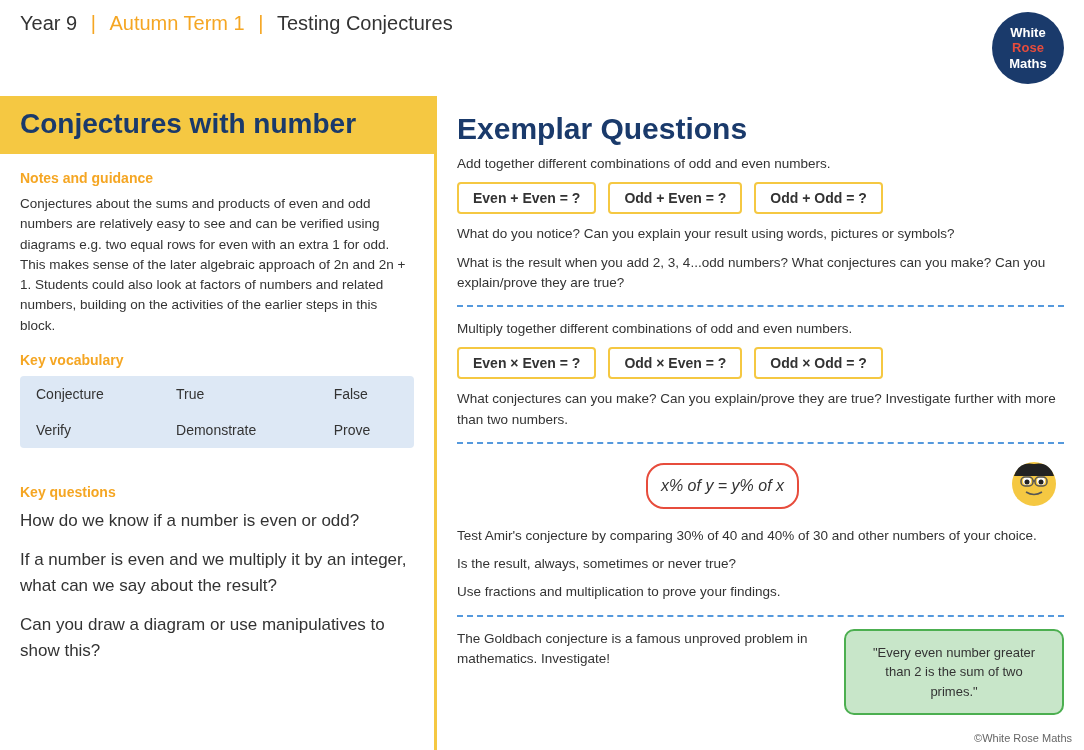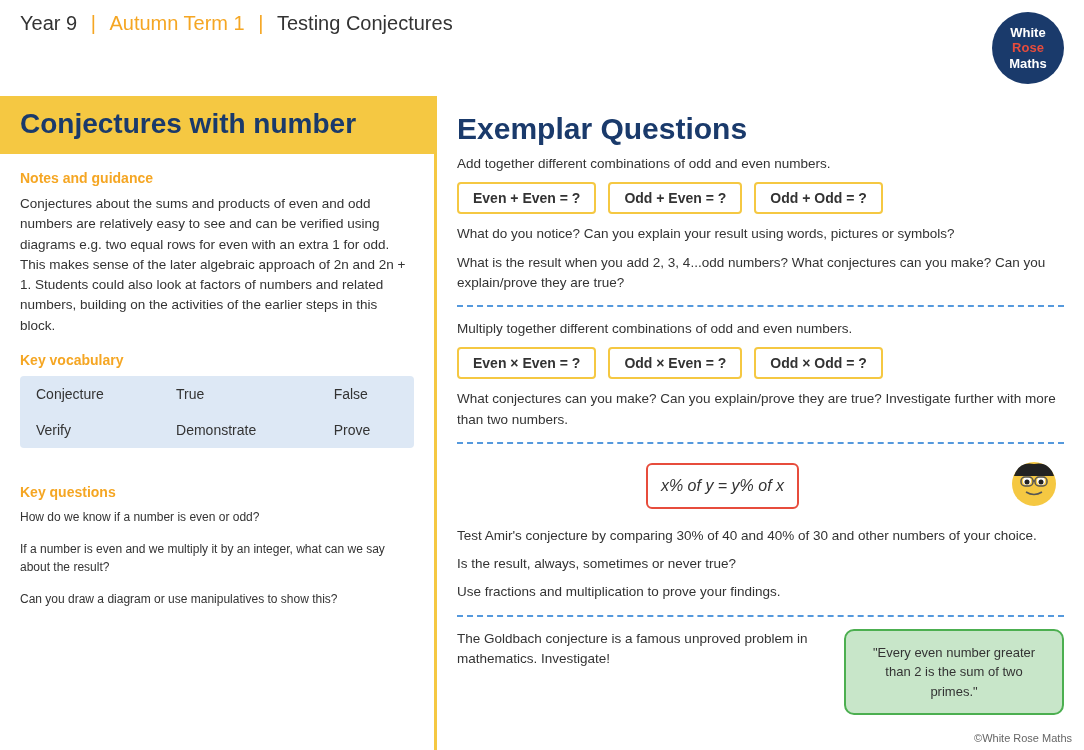--- a/index.html
+++ b/index.html
@@ -105,21 +105,21 @@
       font-size: 14px;
       color: #333;
       border: none;
     }
 
     .key-questions-list {
       list-style: none;
       margin-top: 6px;
     }
     .key-questions-list li {
-      font-size: 12px;
+      font-size: 17px;
       color: #333;
       margin-bottom: 14px;
       line-height: 1.5;
     }
 
     
     .right-panel {
       flex: 1;
       padding: 16px 20px;
       border-left: 3px solid #f5c842;
@@ -164,21 +164,21 @@
 
     .conjecture-section {
       display: flex;
       align-items: center;
       gap: 16px;
       margin: 10px 0;
     }
 
     .conjecture-box {
       border: 2.5px solid #e74c3c;
-      border-radius: 6px;
+      border-radius: 18px;
       padding: 12px 13px;
       font-size: 16px;
       font-style: italic;
       color: #333;
       background: #fff;
       display: inline-block;
     }
 
     .character-icon {
       width: 60px;

